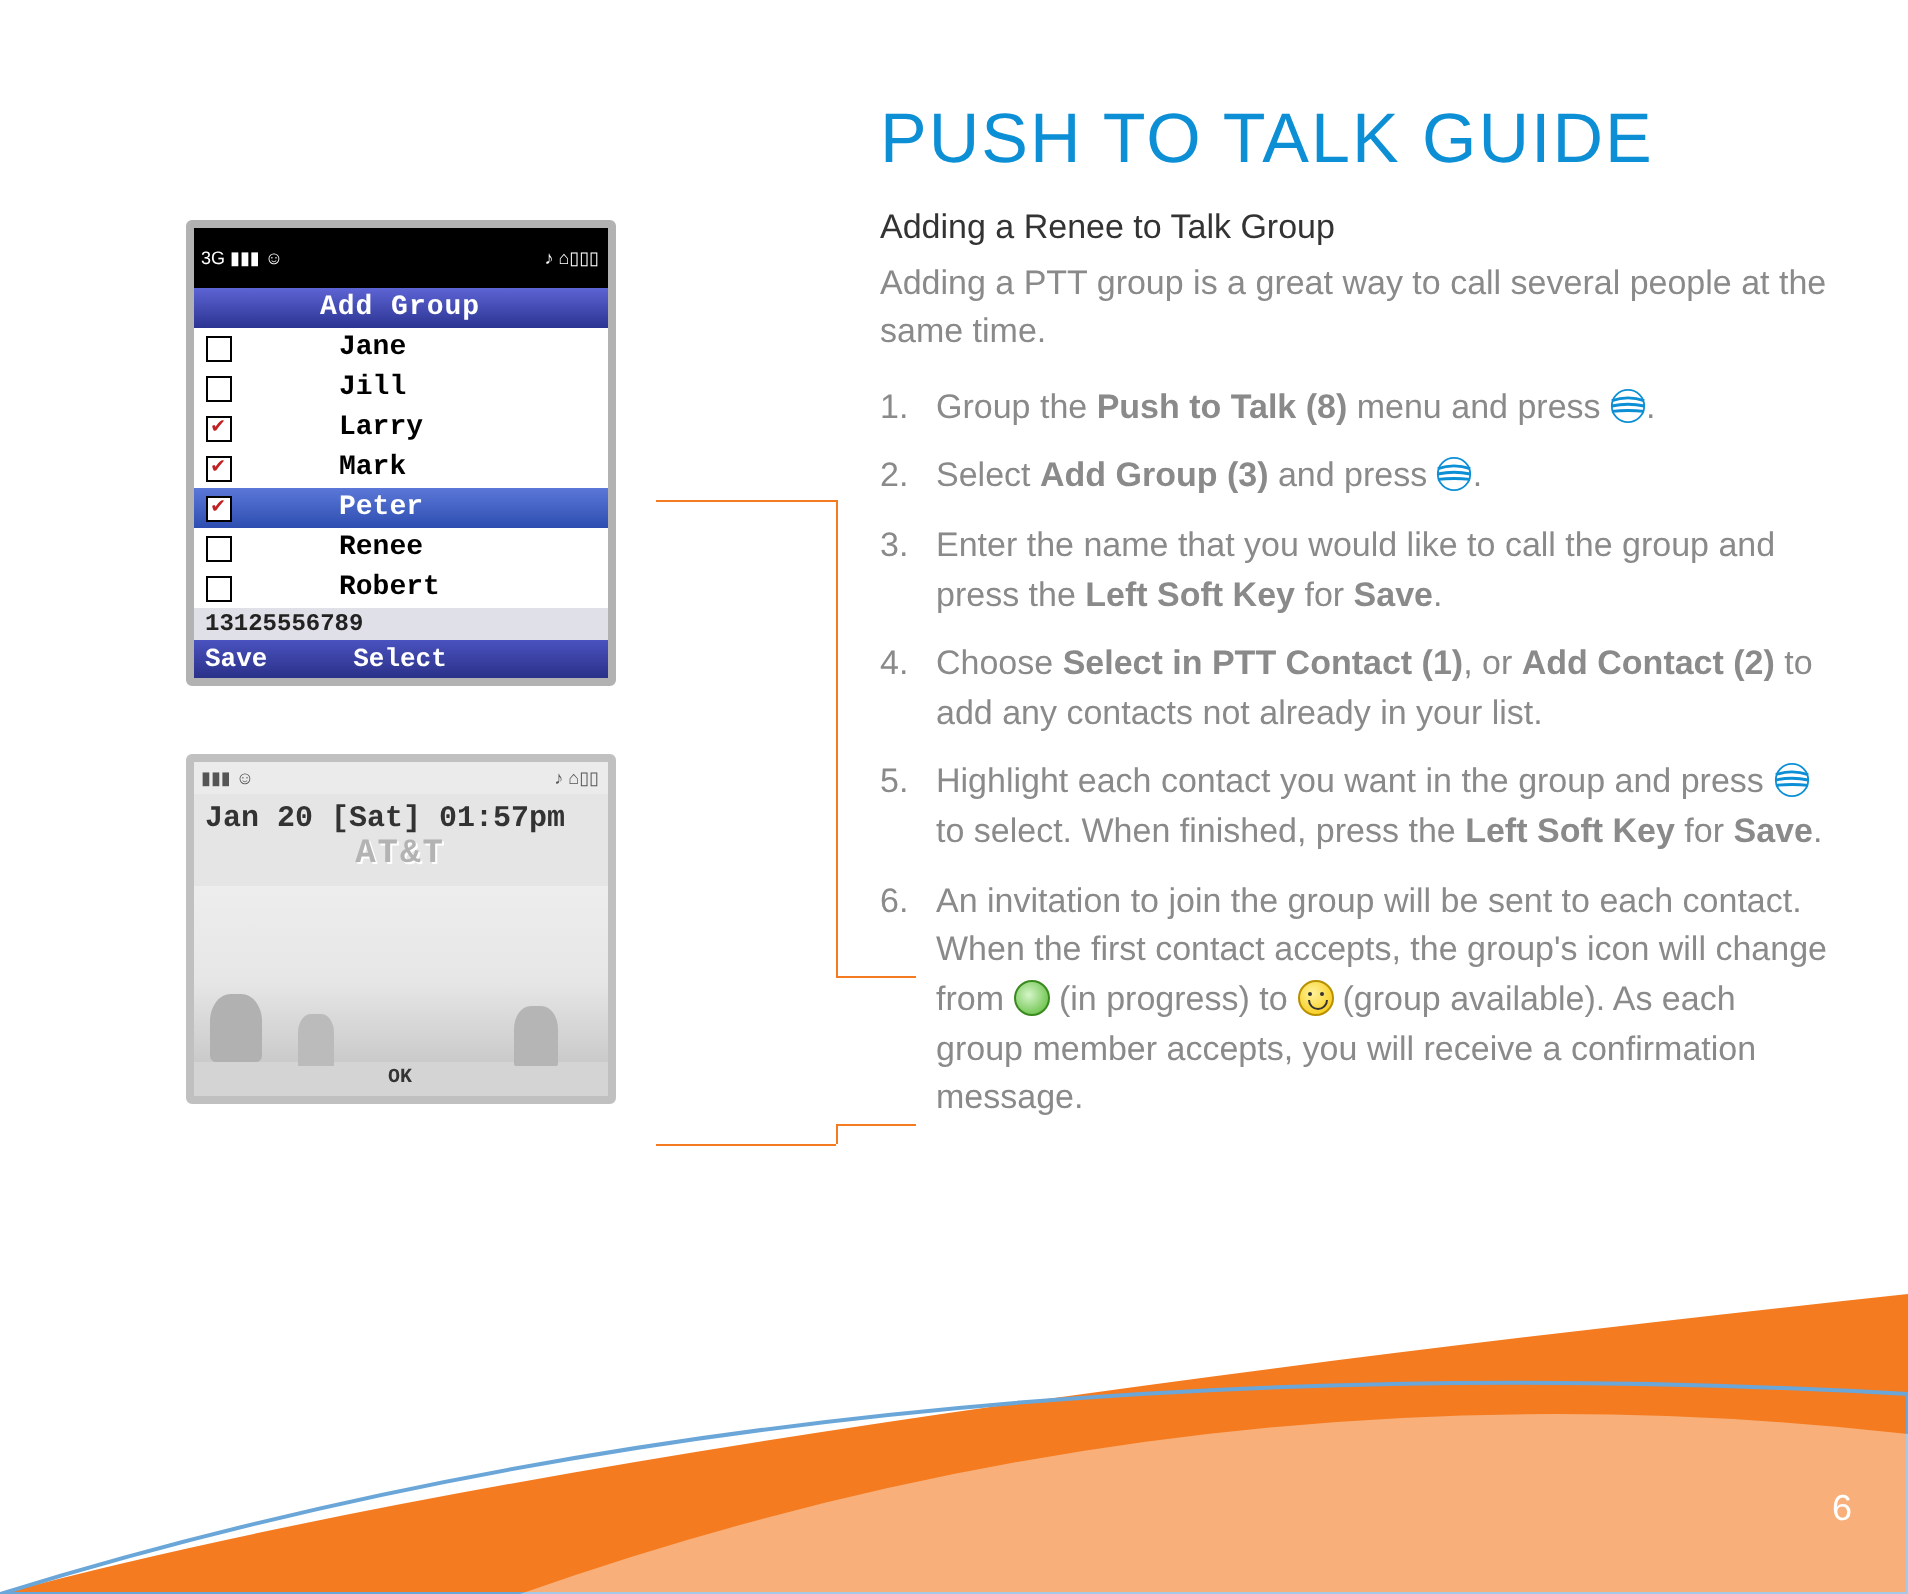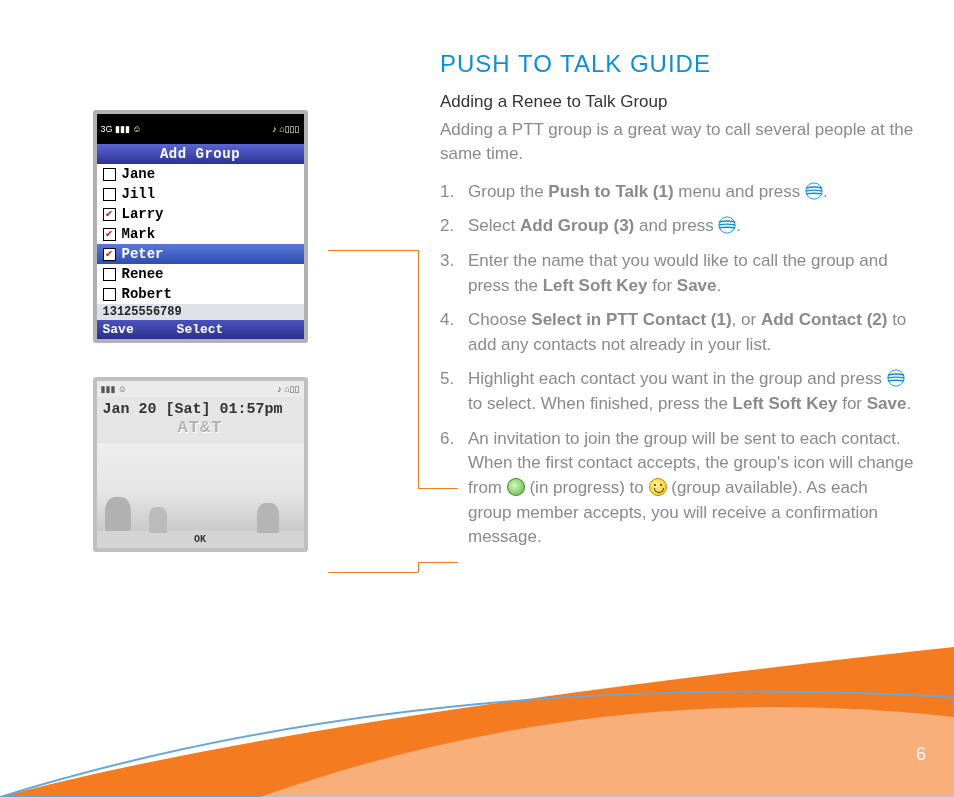--- a/index.html
+++ b/index.html
@@ -22,21 +22,21 @@
     flex-shrink: 0;
     padding-top: 60px;
   }
   .right-col {
     flex: 1;
     padding-left: 80px;
     position: relative;
   }
   h1.title {
     color: #0d8fd6;
-    font-size: 24px;
+    font-size: 35px;
     font-weight: 400;
     letter-spacing: 1px;
     margin-bottom: 14px;
   }
   .subtitle {
     color: #333;
     font-size: 17px;
     font-weight: 400;
     margin-bottom: 6px;
   }
@@ -123,20 +123,21 @@
     background: #fff;
   }
   .phone .list .item {
     display: flex;
     align-items: center;
     padding: 2px 6px;
     font-size: 14px;
     color: #000;
     font-weight: bold;
     font-family: "Courier New", monospace;
+    gap: 48px;
   }
   .phone .list .item.selected {
     background: linear-gradient(#5b78d8, #2d4db0);
     color: #fff;
   }
   .cbox {
     width: 13px; height: 13px;
     border: 1.5px solid #000;
     margin-right: 6px;
     display: inline-flex;
@@ -346,21 +347,21 @@
 
   </div>
 
   <div class="right-col">
     <h1 class="title">PUSH TO TALK GUIDE</h1>
     <div class="subtitle">Adding a Renee to Talk Group</div>
     <div class="intro">Adding a PTT group is a great way to call several people at the same time.</div>
 
     <ol class="steps">
       <li>
-        <span>Group the </span><b>Push to Talk (1)</b><span> menu and press </span><span class="att-icon"><svg viewBox="0 0 20 20">
+        <span>Group the </span><b>Push to Talk (8)</b><span> menu and press </span><span class="att-icon"><svg viewBox="0 0 20 20">
               <circle cx="10" cy="10" r="9" fill="#fff" stroke="#0d8fd6" stroke-width="1"></circle>
               <path d="M1 7 Q10 4 19 7 M1 10 Q10 8 19 10 M1 13 Q10 12 19 13" stroke="#0d8fd6" stroke-width="1.6" fill="none"></path>
             </svg></span><span>.</span>
       </li>
       <li>
         <span>Select </span><b>Add Group (3)</b><span> and press </span><span class="att-icon"><svg viewBox="0 0 20 20">
               <circle cx="10" cy="10" r="9" fill="#fff" stroke="#0d8fd6" stroke-width="1"></circle>
               <path d="M1 7 Q10 4 19 7 M1 10 Q10 8 19 10 M1 13 Q10 12 19 13" stroke="#0d8fd6" stroke-width="1.6" fill="none"></path>
             </svg></span><span>.</span>
       </li>

